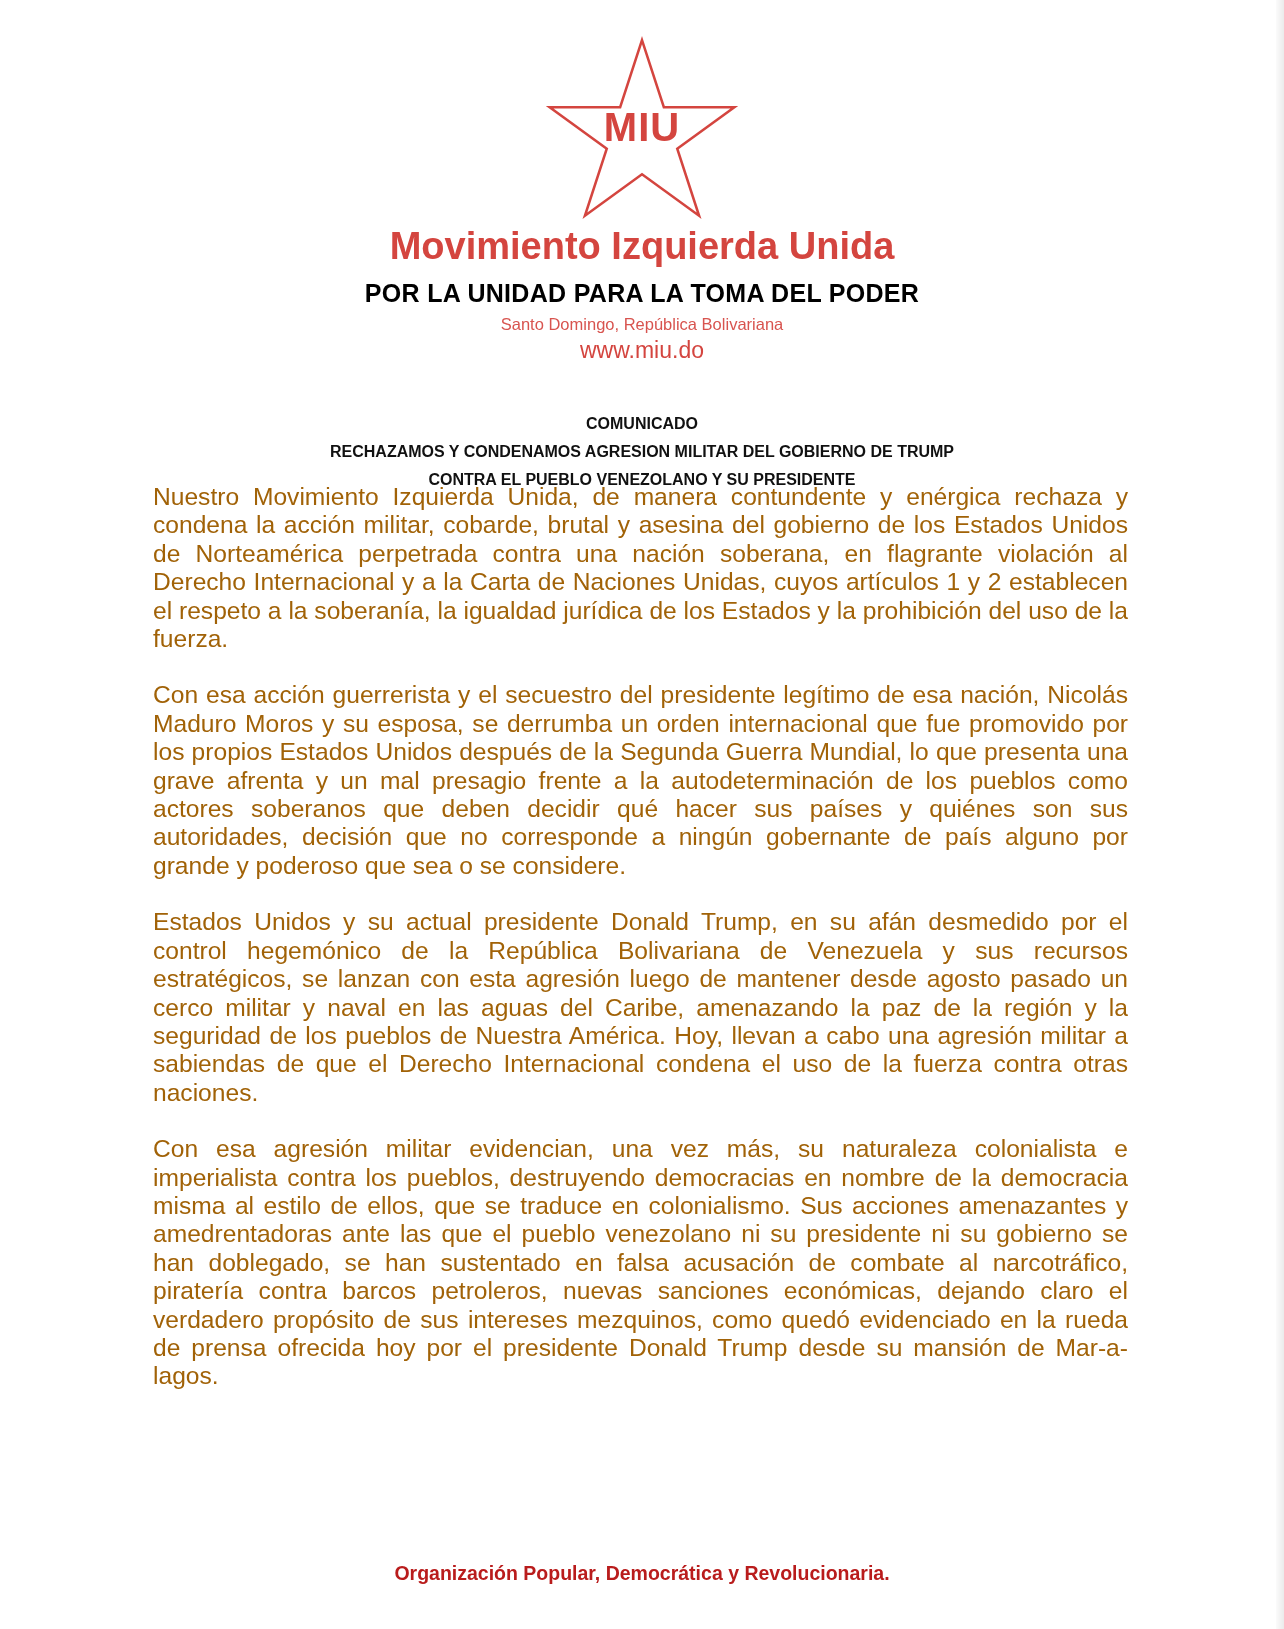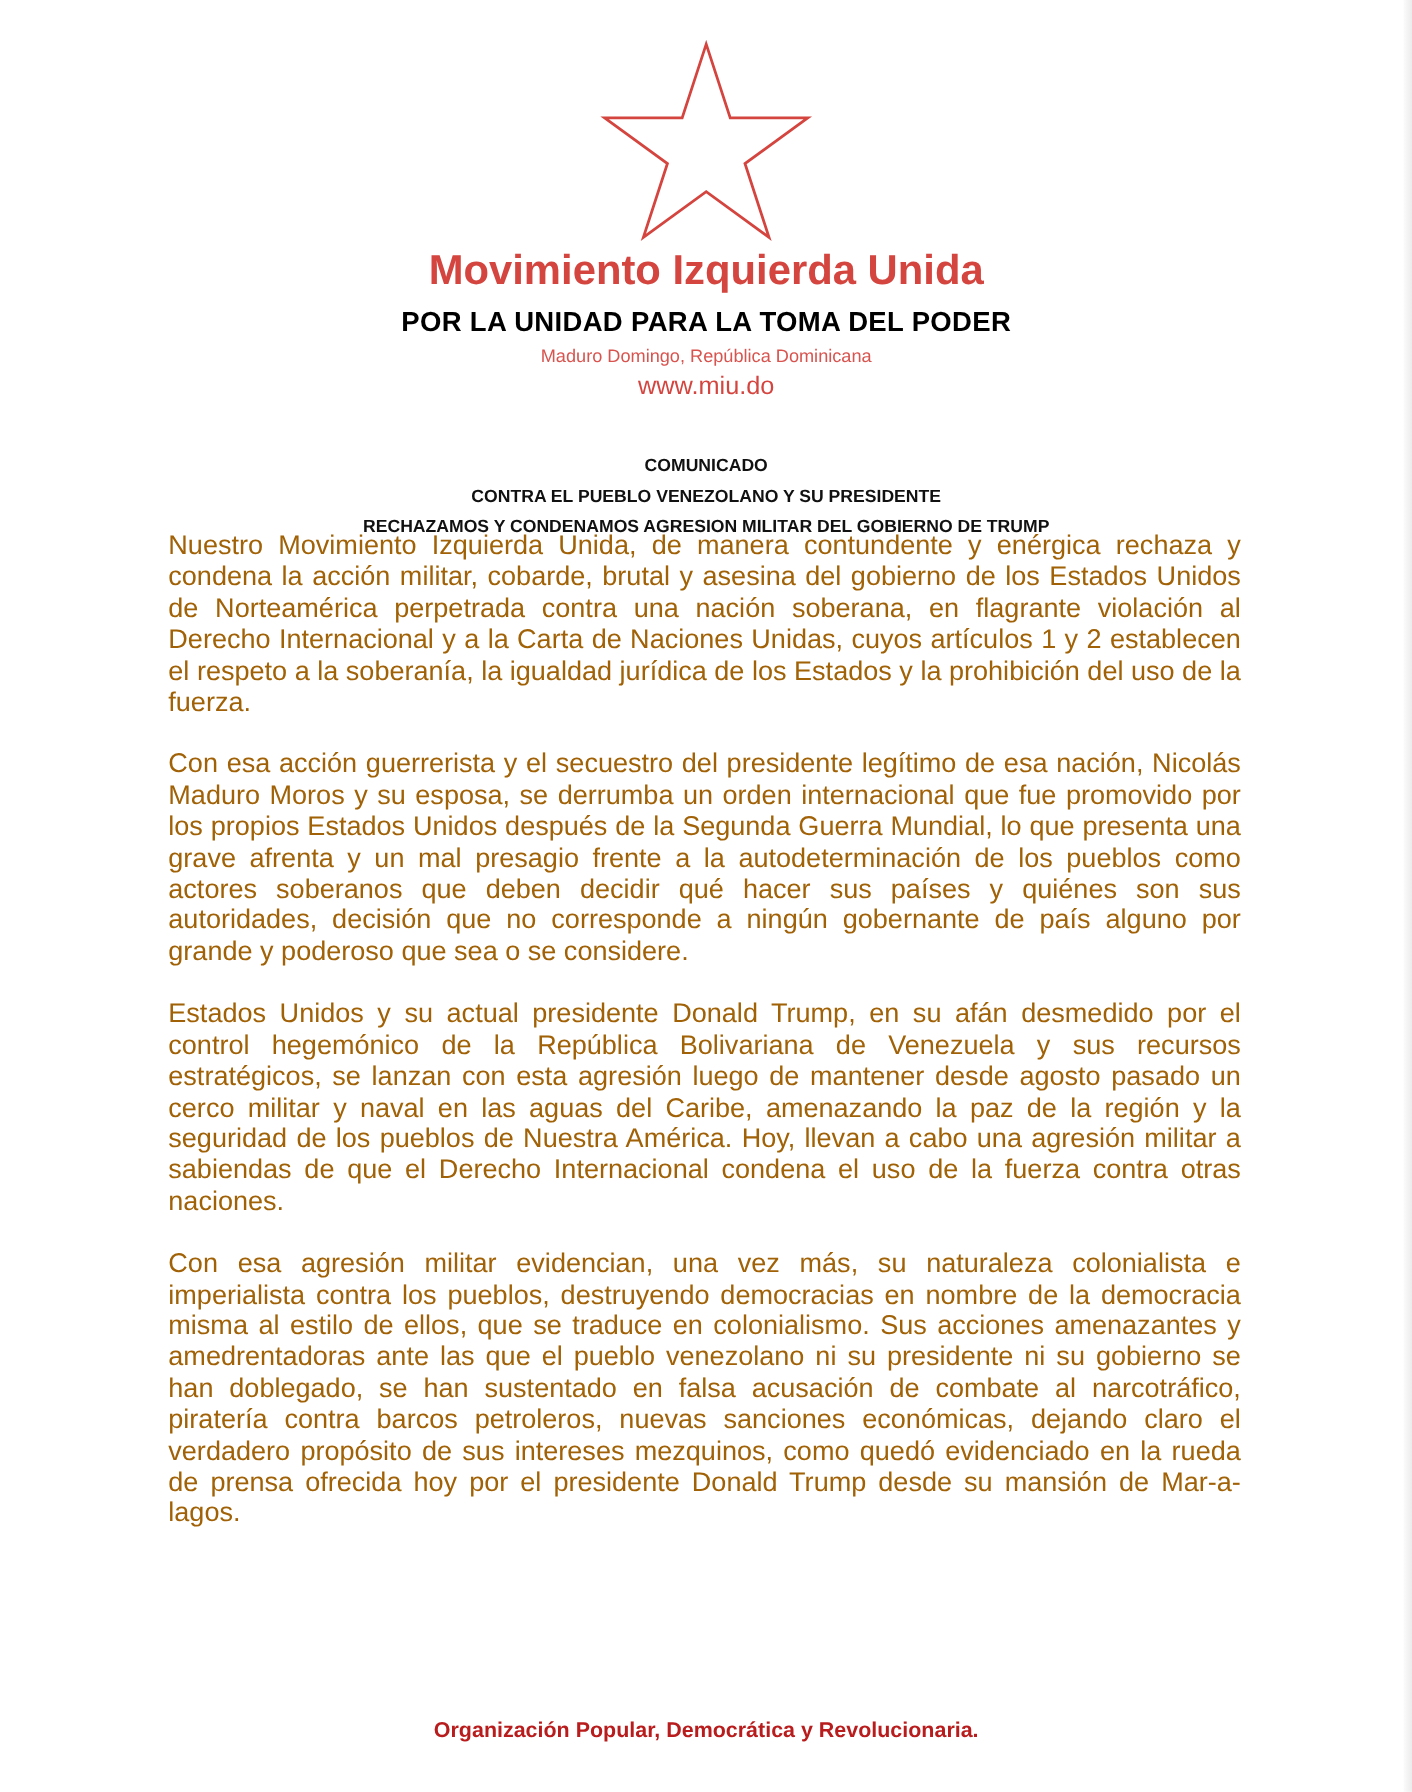--- a/index.html
+++ b/index.html
@@ -59,32 +59,33 @@
 <body>
 
 <div class="page">
 
   <div class="letterhead">
 
     <div class="star-wrap">
       <svg viewBox="-3 -3 206 187" xmlns="http://www.w3.org/2000/svg">
         <polygon points="100,0 122.5,69.1 195.1,69.1 136.3,111.8 158.8,180.9 100,138.2 41.2,180.9 63.7,111.8 4.9,69.1 77.5,69.1" fill="#ffffff" stroke="#d4453f" stroke-width="2.6" stroke-linejoin="miter"></polygon>
       </svg>
+      <div class="miu-label">MIU</div>
     </div>
 
     <div class="org-name">Movimiento Izquierda Unida</div>
     <div class="tagline">POR LA UNIDAD PARA LA TOMA DEL PODER</div>
-    <div class="city-line">Maduro Domingo, República Dominicana</div>
+    <div class="city-line">Santo Domingo, República Bolivariana</div>
     <div class="website">www.miu.do</div>
   </div>
 
   <div class="title-block">
     <div>COMUNICADO</div>
+    <div>RECHAZAMOS Y CONDENAMOS AGRESION MILITAR DEL GOBIERNO DE TRUMP</div>
     <div>CONTRA EL PUEBLO VENEZOLANO Y SU PRESIDENTE</div>
-    <div>RECHAZAMOS Y CONDENAMOS AGRESION MILITAR DEL GOBIERNO DE TRUMP</div>
   </div>
 
   <div class="body-text">
     <p>Nuestro Movimiento Izquierda Unida, de manera contundente y enérgica rechaza y condena la acción militar, cobarde, brutal y asesina del gobierno de los Estados Unidos de Norteamérica perpetrada contra una nación soberana, en flagrante violación al Derecho Internacional y a la Carta de Naciones Unidas, cuyos artículos 1 y 2 establecen el respeto a la soberanía, la igualdad jurídica de los Estados y la prohibición del uso de la fuerza.</p>
     <p>Con esa acción guerrerista y el secuestro del presidente legítimo de esa nación, Nicolás Maduro Moros y su esposa, se derrumba un orden internacional que fue promovido por los propios Estados Unidos después de la Segunda Guerra Mundial, lo que presenta una grave afrenta y un mal presagio frente a la autodeterminación de los pueblos como actores soberanos que deben decidir qué hacer sus países y quiénes son sus autoridades, decisión que no corresponde a ningún gobernante de país alguno por grande  y poderoso que sea o se considere.</p>
     <p>Estados Unidos y su actual presidente Donald Trump, en su afán desmedido por el control hegemónico de la República Bolivariana de Venezuela y sus recursos estratégicos, se lanzan con esta agresión luego de mantener desde agosto pasado un cerco militar y naval en las aguas del Caribe, amenazando la paz de la región y la seguridad de los pueblos de Nuestra América. Hoy, llevan a cabo una agresión militar a sabiendas de que el Derecho Internacional condena el uso de la fuerza contra otras naciones.</p>
     <p>Con esa agresión militar evidencian, una vez más, su naturaleza colonialista e imperialista contra los pueblos, destruyendo democracias en nombre de la democracia misma al estilo de ellos, que se traduce en colonialismo. Sus acciones amenazantes y amedrentadoras ante las que el pueblo venezolano ni su presidente ni su gobierno se han doblegado, se han sustentado en falsa acusación de combate al narcotráfico, piratería contra barcos petroleros, nuevas sanciones económicas, dejando claro el verdadero propósito de sus intereses mezquinos, como quedó evidenciado en la rueda de prensa ofrecida hoy por el presidente Donald Trump desde su mansión de Mar-a-lagos.</p>
   </div>
 
   <div class="footer">Organización Popular, Democrática y Revolucionaria.</div>

